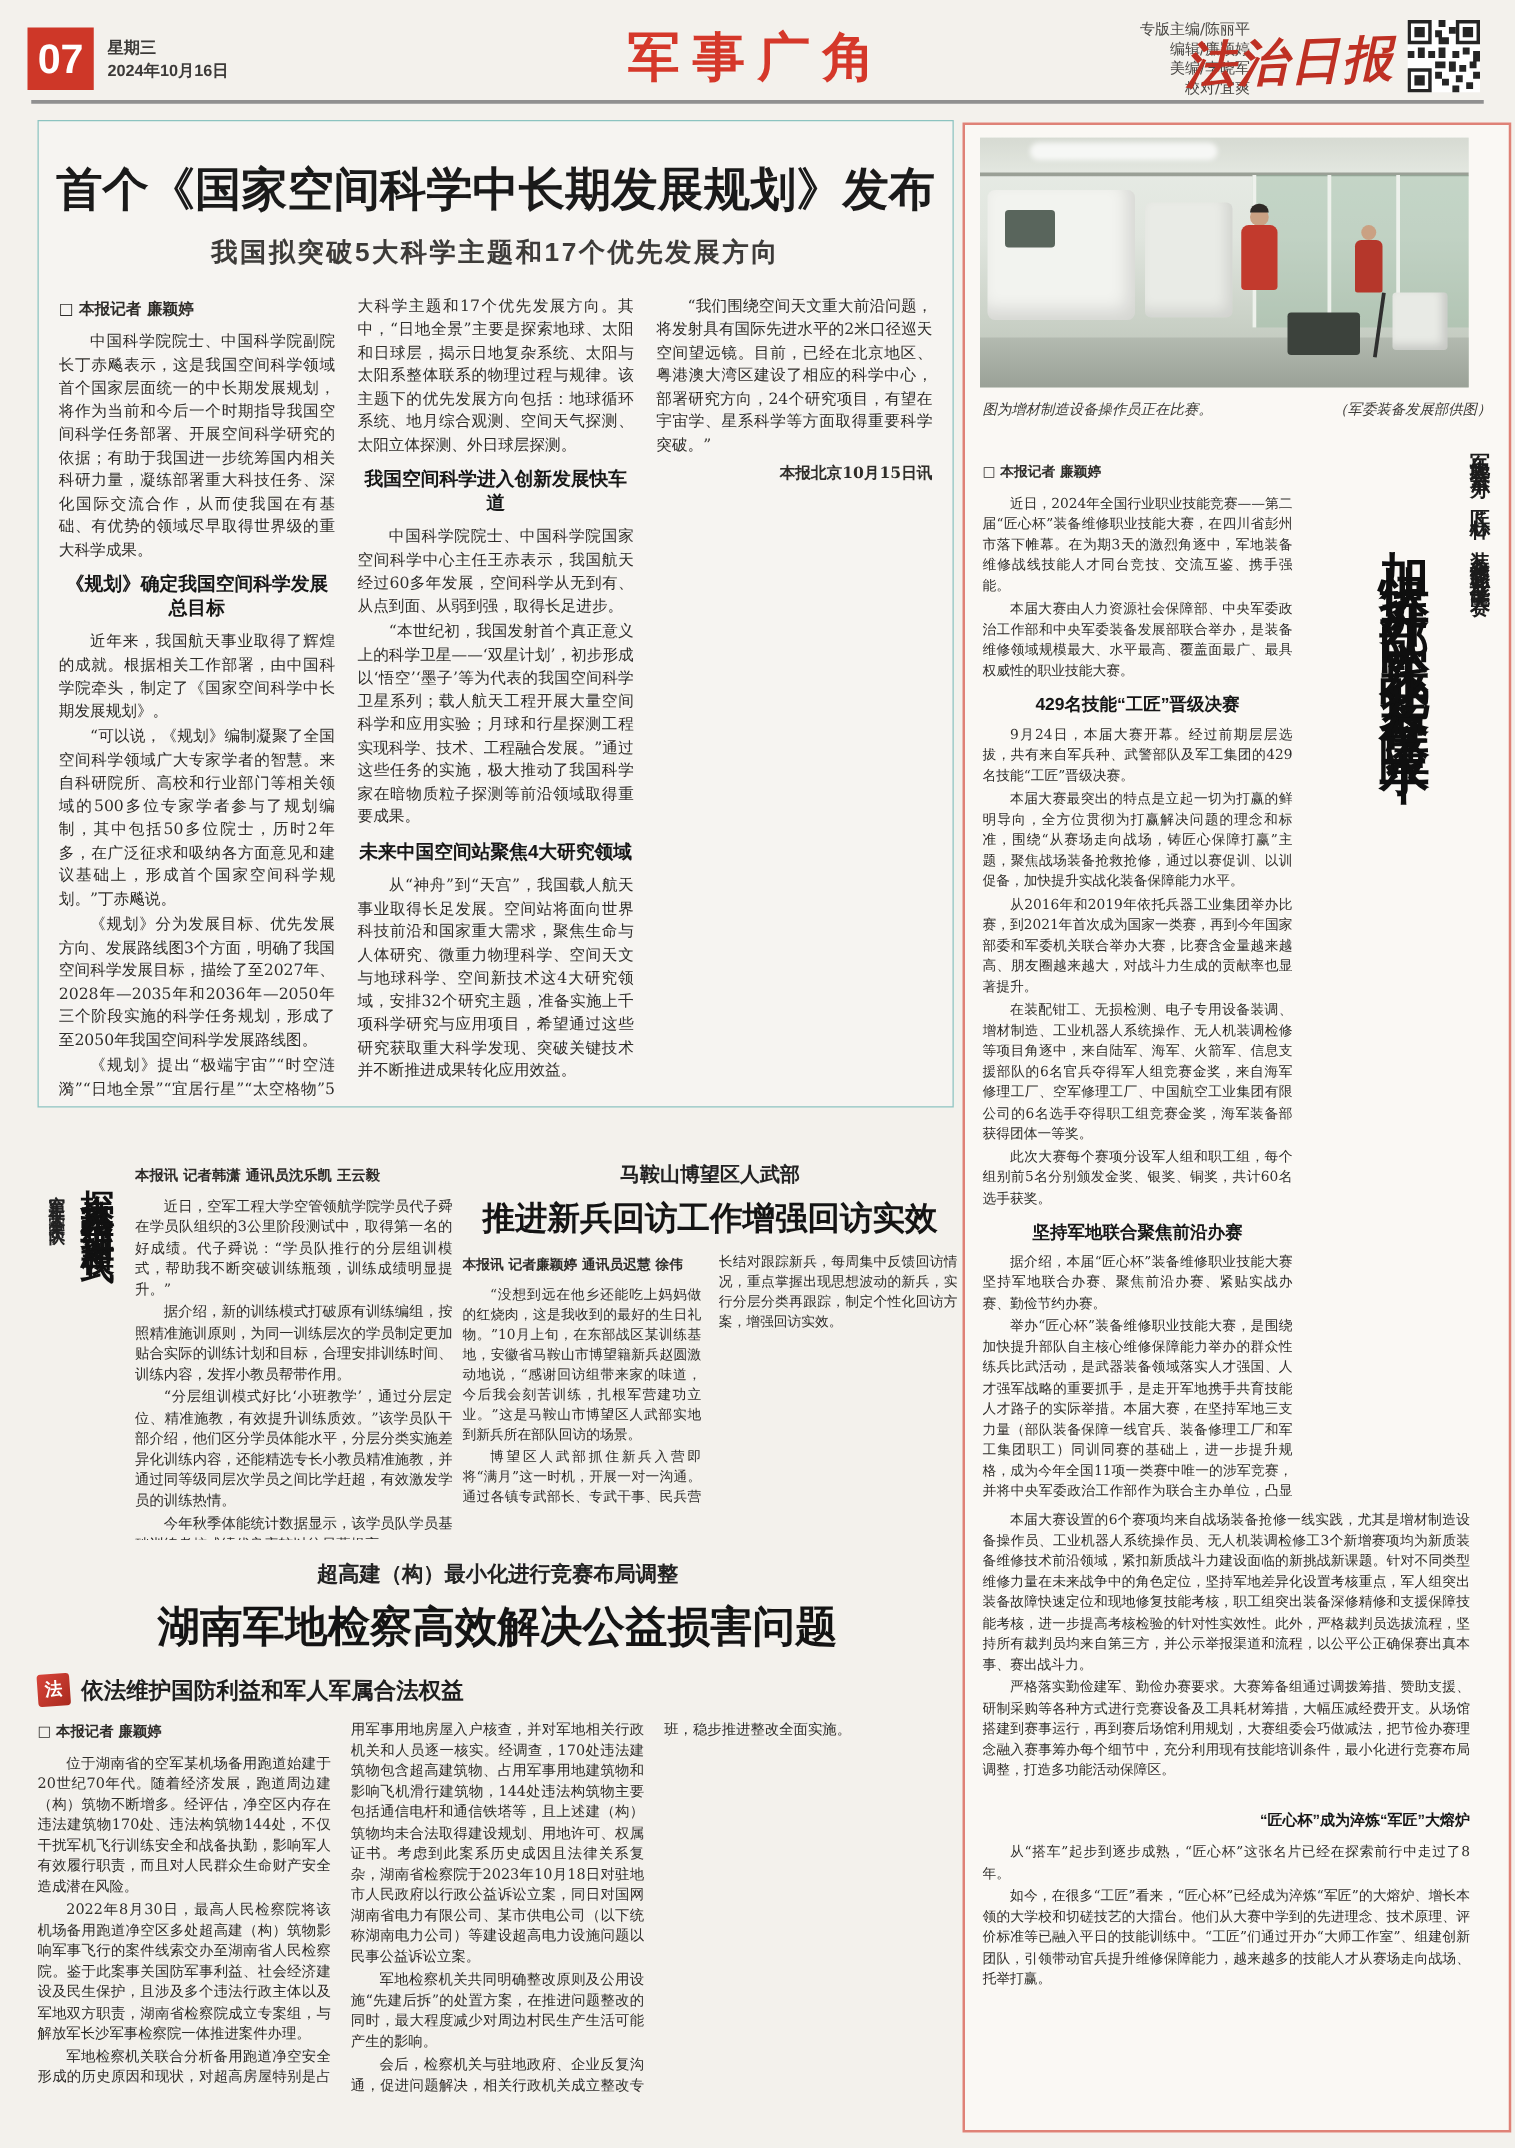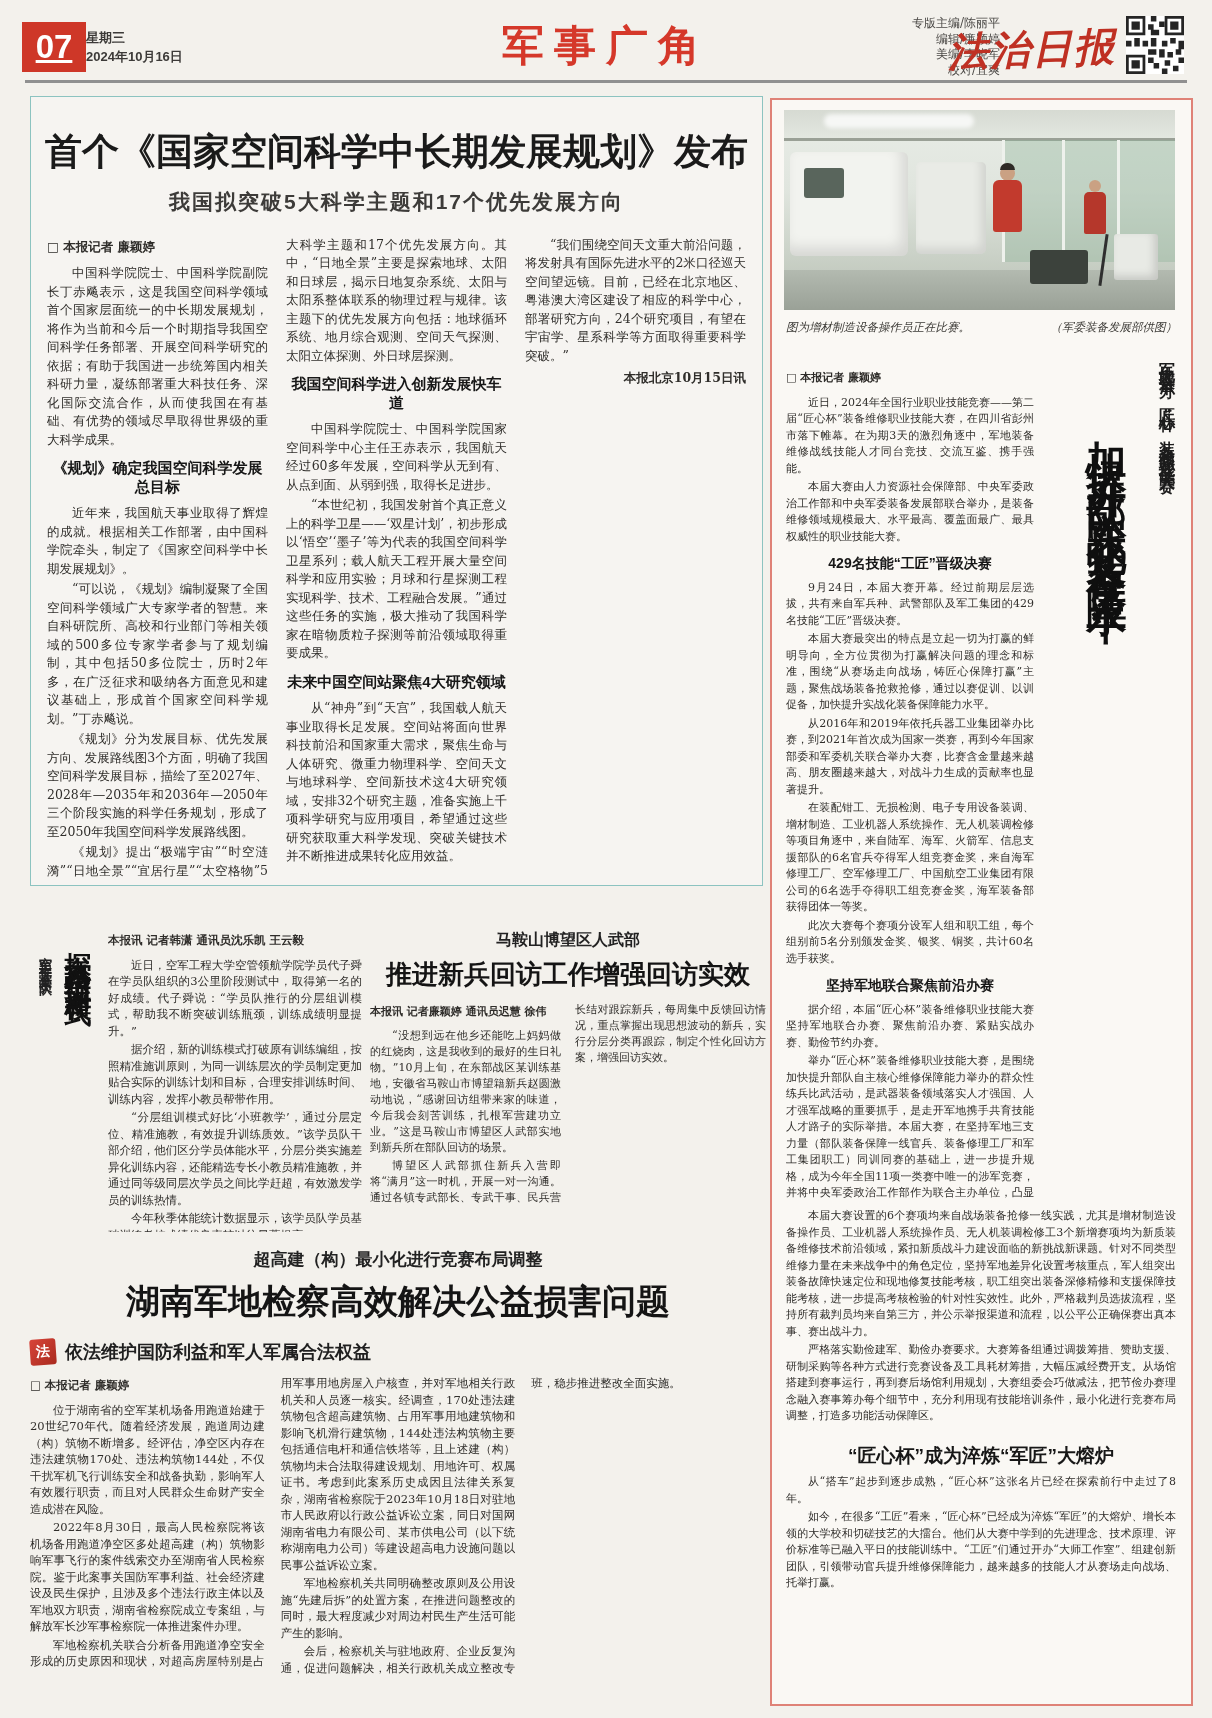--- a/index.html
+++ b/index.html
@@ -6,23 +6,23 @@
   body{
     width:1212px;height:1718px;position:relative;
     background:#f3f1ec;
     font-family:"DejaVu Serif","Liberation Serif",serif;
     color:#2f2d2a;overflow:hidden;
   }
   .abs{position:absolute;}
   .sans{font-family:"Liberation Sans","DejaVu Sans",sans-serif;}
 
   
-  .page-num{left:22px;top:22px;width:64px;height:50px;background:#ce3728;color:#fff;
+  .page-num{left:22px;top:22px;width:53px;height:50px;background:#ce3728;color:#fff;
     display:flex;align-items:center;justify-content:center;
-    font:700 33px "Liberation Sans",sans-serif;text-decoration:underline;}
+    font:700 33px "Liberation Sans",sans-serif;}
   .date-info{left:86px;top:28px;font:700 13px/19px "Liberation Sans",sans-serif;color:#3c3a38;}
   .section-title{left:0;right:0;top:18px;text-align:center;pointer-events:none;
     font:900 42px "Liberation Sans",sans-serif;color:#d5382a;letter-spacing:10px;}
   .credits{right:212px;top:16px;text-align:right;font:12px/15.5px "DejaVu Serif",serif;color:#4a4845;}
   .paper-logo{right:96px;top:22px;font:italic 700 40px "DejaVu Serif",serif;color:#bf3023;
     transform:rotate(-2deg);letter-spacing:2px;}
   .qr{right:28px;top:16px;width:58px;height:58px;}
   .header-rule{left:25px;right:25px;top:80px;height:3px;background:#909090;}
 
   
@@ -61,36 +61,36 @@
   .hn-slogan-row{margin-top:14px;display:flex;align-items:center;gap:9px;}
   .cube-icon{width:26px;height:26px;border-radius:3px;transform:rotate(-4deg);
     background:linear-gradient(135deg,#d8453a 0%,#a92a1e 100%);
     color:#fff;display:flex;align-items:center;justify-content:center;
     font:700 14px "Liberation Sans",sans-serif;flex:0 0 auto;}
   .hn-slogan{font:700 18px "Liberation Sans",sans-serif;color:#1f1f1f;}
   .hn-body{margin-top:10px;height:310px;column-count:3;column-gap:16px;column-fill:auto;
     font-size:11.5px;line-height:16.5px;overflow:hidden;}
 
   
-  .sk-box{left:770px;top:98px;width:419px;height:1604px;border:2px solid #df8277;background:#faf8f4;}
+  .sk-box{left:770px;top:98px;width:419px;height:1604px;border:2px solid #df8277;background:#faf8f4;padding-left:16px;}
   .photo{position:absolute;left:12px;top:10px;width:391px;height:200px;overflow:hidden;
     background:linear-gradient(180deg,#e9ede7 0%,#e0e5de 40%,#ccd3c9 70%,#b7bfb3 100%);}
   .ph{position:absolute;}
   .caption-row{position:absolute;left:14px;right:14px;top:220px;display:flex;
     justify-content:space-between;font:italic 11.5px "DejaVu Serif",serif;color:#3a3834;}
   .sk-narrow{position:absolute;left:14px;top:268px;width:248px;height:832px;overflow:hidden;
     font-size:11px;line-height:16.5px;}
   .sk-narrow .subhead{font-size:14px;}
   .sk-vkicker{position:absolute;right:14px;top:250px;height:480px;
     font:700 16px "Liberation Sans",sans-serif;letter-spacing:4px;color:#1c1c1c;}
   .sk-vheadline{position:absolute;right:56px;top:308px;height:792px;
     font:900 40px "Liberation Sans",sans-serif;letter-spacing:12px;color:#0f0f0f;}
   .sk-wide{position:absolute;left:14px;top:1108px;width:390px;height:482px;overflow:hidden;
     font-size:11px;line-height:16.5px;}
-  .sk-wide .subhead{font-size:19px;margin:23px 0 10px;}
+  .sk-wide .subhead{font-size:12px;margin:23px 0 10px;text-align:right;}
 </style>
 </head>
 <body>
 
 <div class="abs page-num sans">07</div>
 <div class="abs date-info">
   <div>星期三</div>
   <div>2024年10月16日</div>
 </div>
 <div class="abs section-title">军事广角</div>

